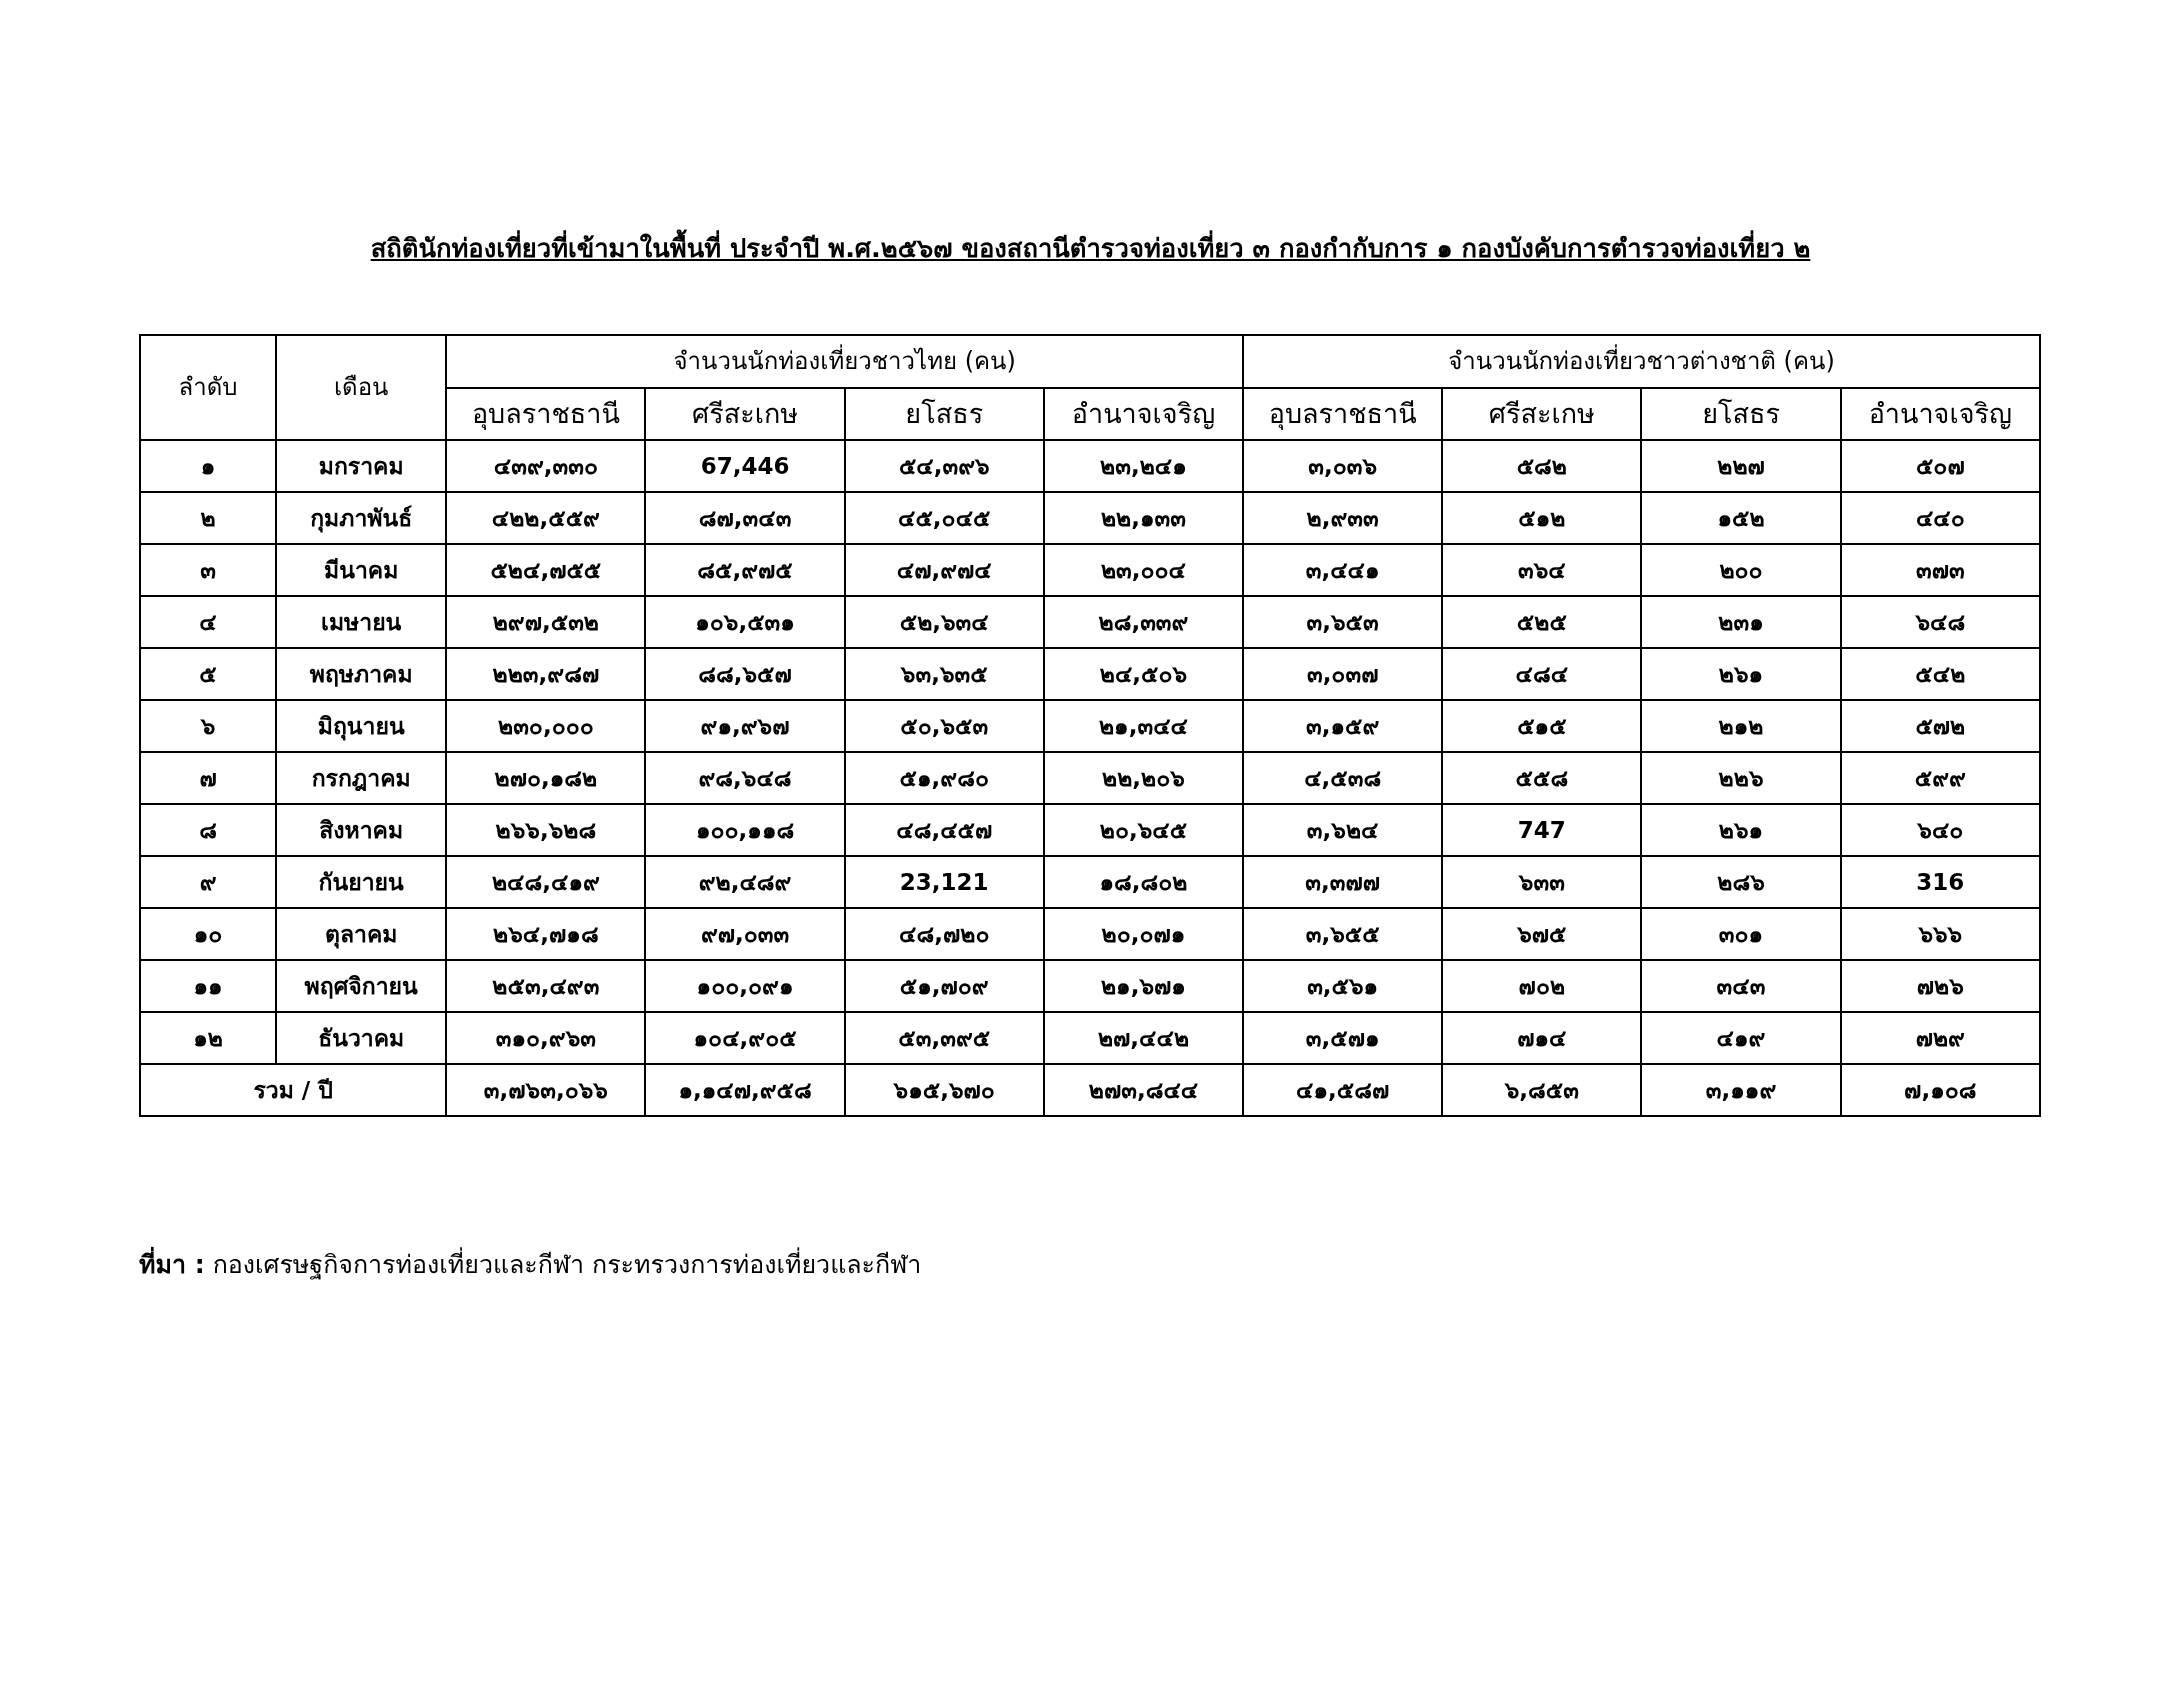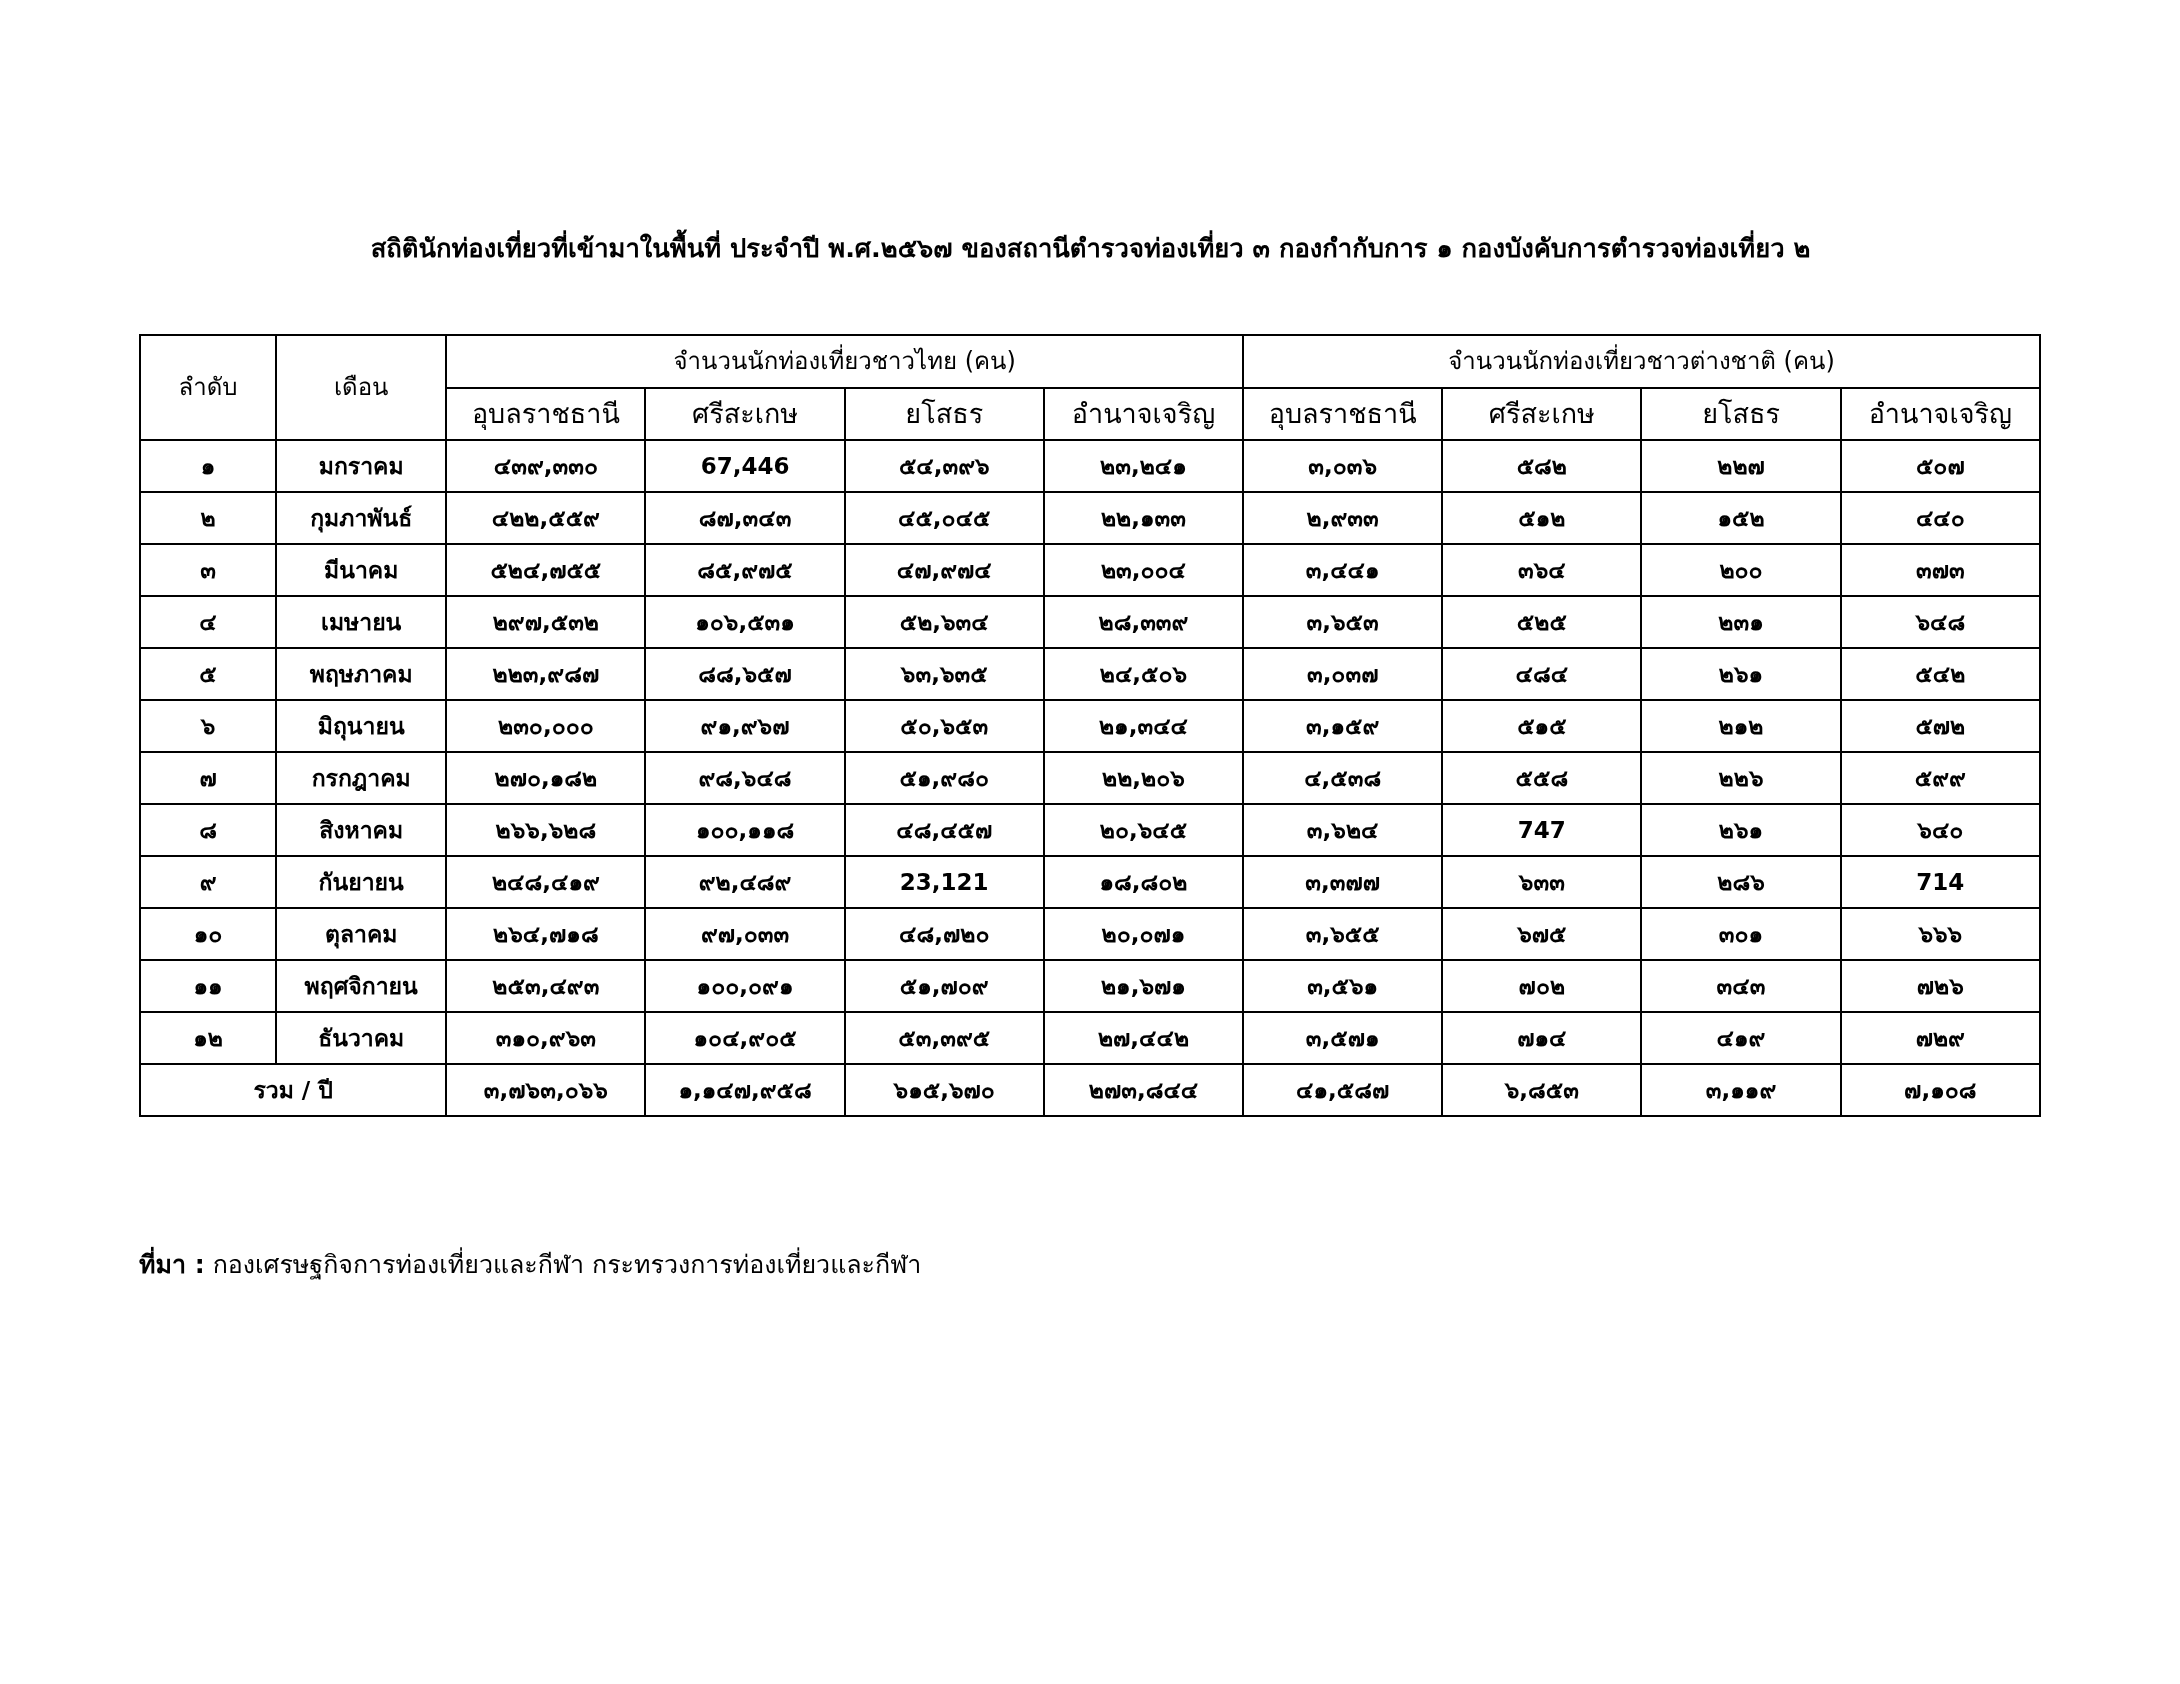--- a/index.html
+++ b/index.html
@@ -27,20 +27,21 @@
   .doc-title {
     position: absolute;
     left: 0;
     top: 232px;
     width: 2181px;
     text-align: center;
     font-size: 25.6px;
     font-weight: bold;
     letter-spacing: 0px;
     line-height: 1.3;
+    text-decoration: underline;
   }
   .table-wrap {
     position: absolute;
     left: 139px;
     top: 334px;
     width: 1902px;
   }
   table.stat {
     border-collapse: collapse;
     table-layout: fixed;
@@ -241,21 +242,21 @@
         <tr>
           <td class="no-cell">๙</td>
           <td class="month-cell">กันยายน</td>
           <td>๒๔๘,๔๑๙</td>
           <td>๙๒,๔๘๙</td>
           <td>23,121</td>
           <td>๑๘,๘๐๒</td>
           <td>๓,๓๗๗</td>
           <td>๖๓๓</td>
           <td>๒๘๖</td>
-          <td>714</td>
+          <td>316</td>
         </tr>
         <tr>
           <td class="no-cell">๑๐</td>
           <td class="month-cell">ตุลาคม</td>
           <td>๒๖๔,๗๑๘</td>
           <td>๙๗,๐๓๓</td>
           <td>๔๘,๗๒๐</td>
           <td>๒๐,๐๗๑</td>
           <td>๓,๖๕๕</td>
           <td>๖๗๕</td>

